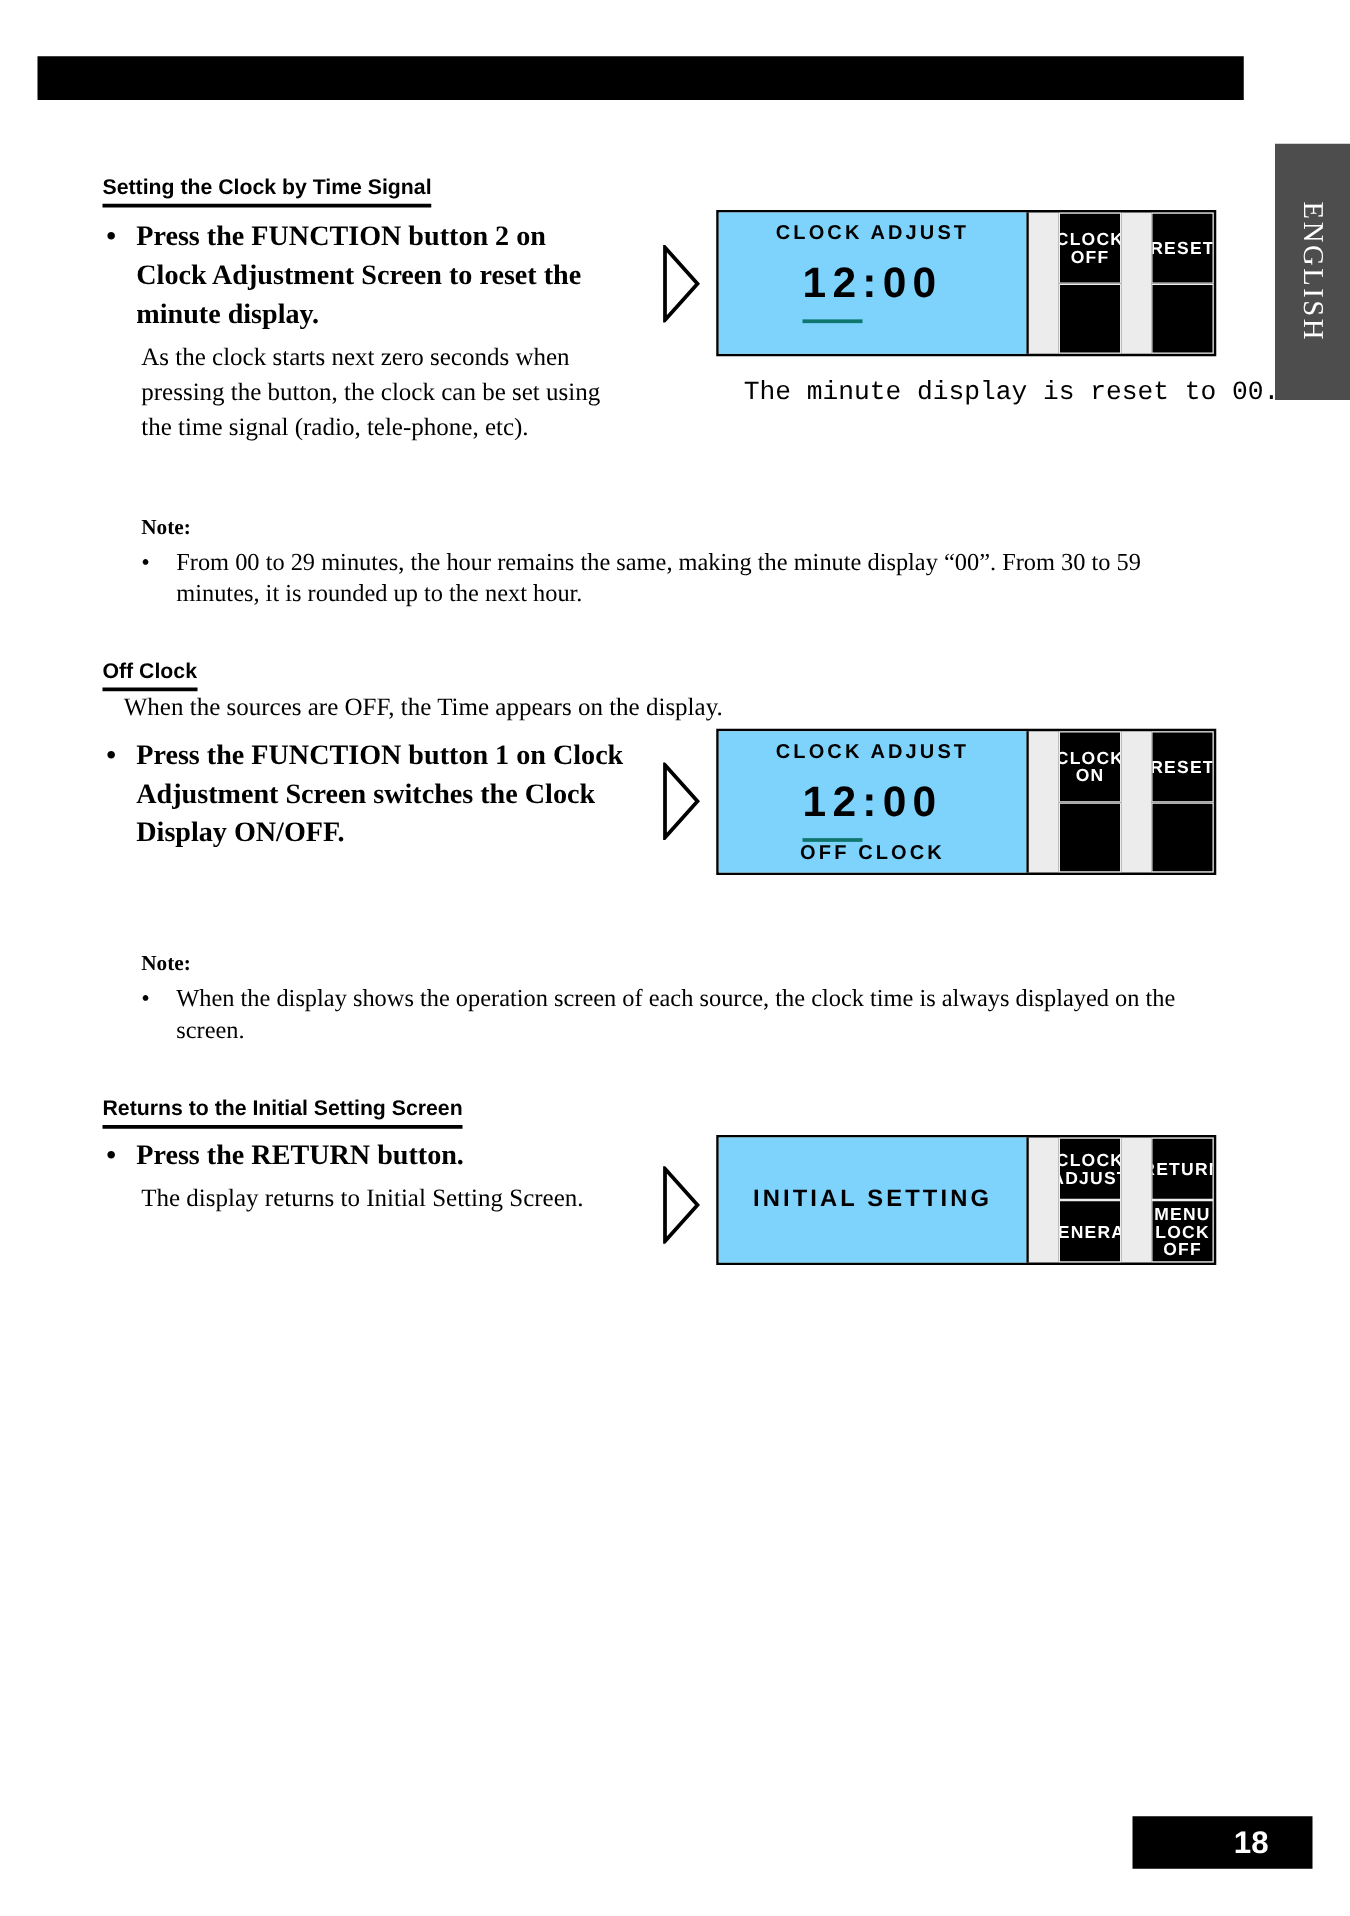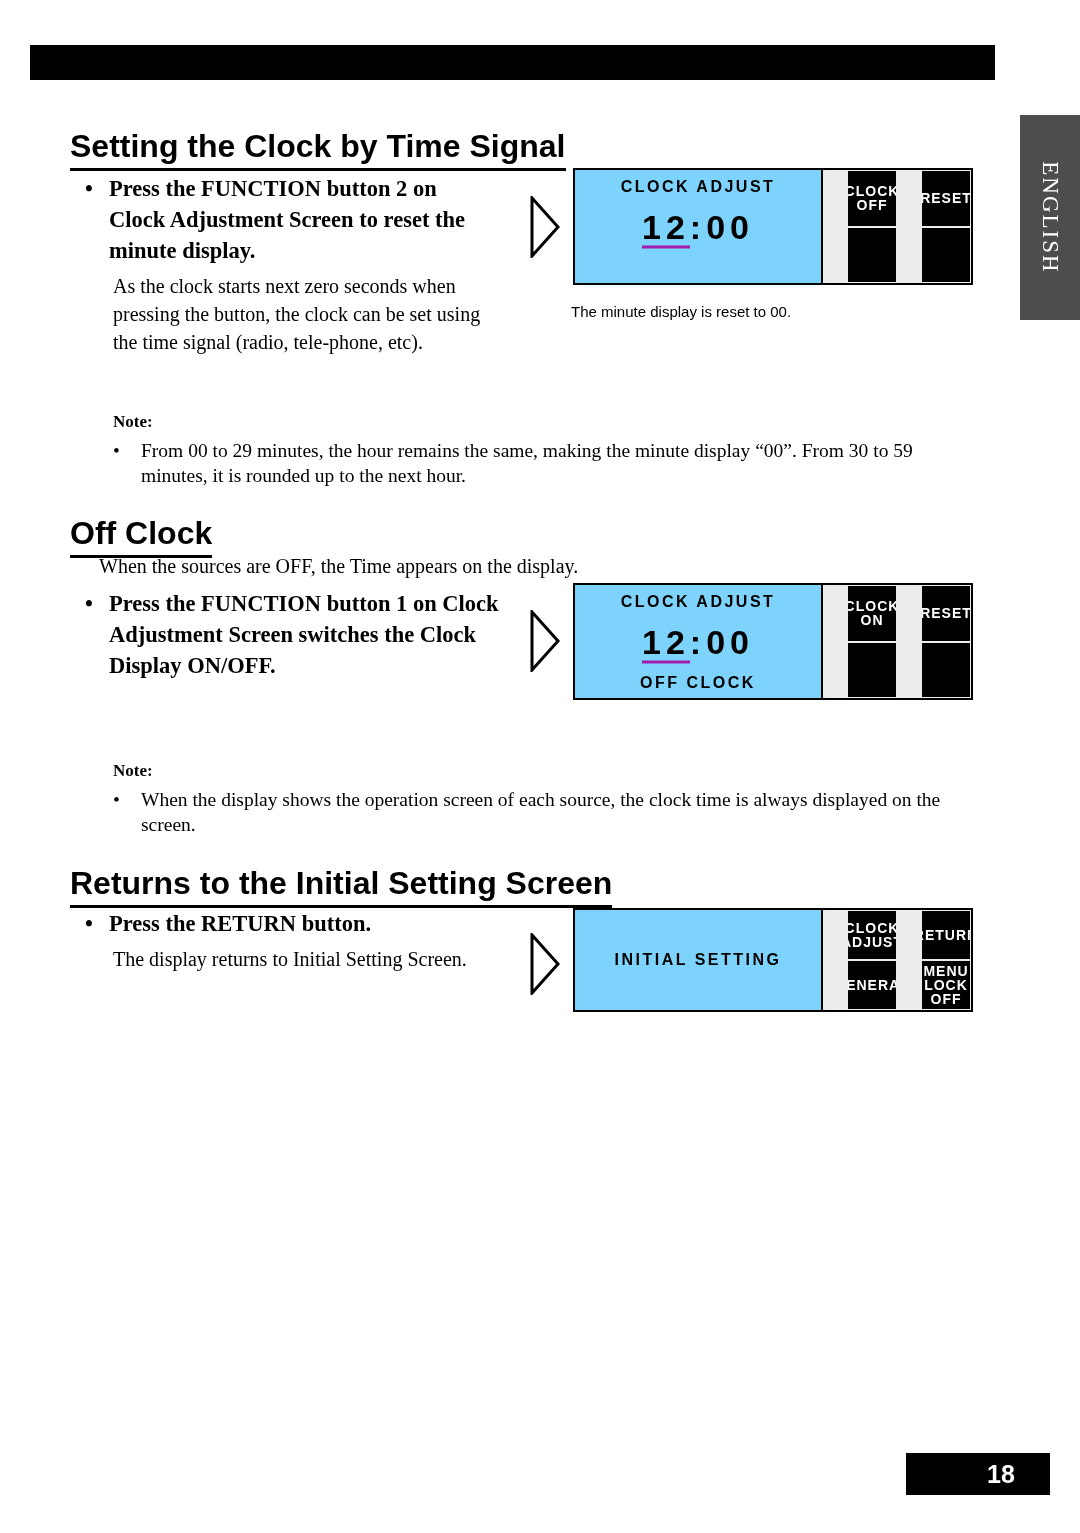--- a/index.html
+++ b/index.html
@@ -48,24 +48,24 @@
     font-size: 23px;
     letter-spacing: 2px;
     text-align: center;
     line-height: 60px;
     font-weight: normal;
   }
 
   
   h2.section-title {
     position: absolute;
-    margin: 0;
-    font-family: "Liberation Sans", sans-serif;
-    font-weight: bold;
-    font-size: 32px;
+    margin: 12px;
+    font-family: "Liberation Sans", sans-serif;
+    font-weight: bold;
+    font-size: 17px;
     color: #000;
     border-bottom: 3px solid #000;
     padding-bottom: 3px;
     display: inline-block;
     white-space: nowrap;
   }
 
   .bullet-head {
     position: absolute;
     font-family: "Liberation Serif", serif;
@@ -107,22 +107,23 @@
     left: 0;
     top: 0;
   }
   .note-body .txt {
     display: block;
     margin-left: 28px;
   }
 
   .caption {
     position: absolute;
-    font-family: Liberation Sans, sans-serif;
-    font-size: 15px;
+    font-family: Liberation Mono, monospace;
+    font-size: 21px;
+    margin-left: 24px;
   }
 
   
   .arrow {
     position: absolute;
     width: 30px;
     height: 62px;
   }
   .arrow svg { display:block; }
 
@@ -201,31 +202,31 @@
     top: 50%;
     left: 50%;
     transform: translate(-50%, -50%);
     font-family: "Liberation Sans", sans-serif;
     font-weight: bold;
     font-size: 34px;
     letter-spacing: 5px;
     white-space: nowrap;
   }
   .lcd-clock .hour-underline {
-    border-bottom: 3px solid #a21caf;
-    padding-bottom: 0;
+    border-bottom: 3px solid #0f766e;
+    padding-bottom: 10px;
   }
   .lcd-center-text {
     position: absolute;
     top: 50%;
     left: 50%;
     transform: translate(-50%, -50%);
     font-family: "Liberation Sans", sans-serif;
     font-weight: bold;
-    font-size: 16px;
+    font-size: 19px;
     letter-spacing: 2.5px;
     white-space: nowrap;
   }
 
   
   .page-num {
     position: absolute;
     right: 30px;
     bottom: 38px;
     width: 98px;

